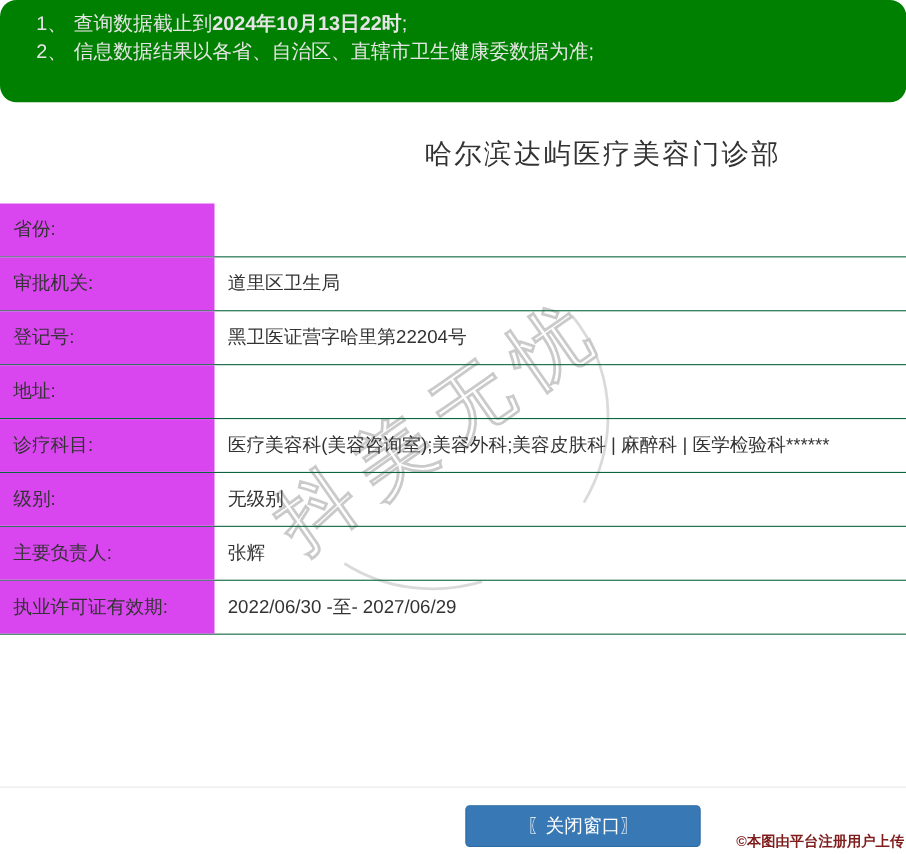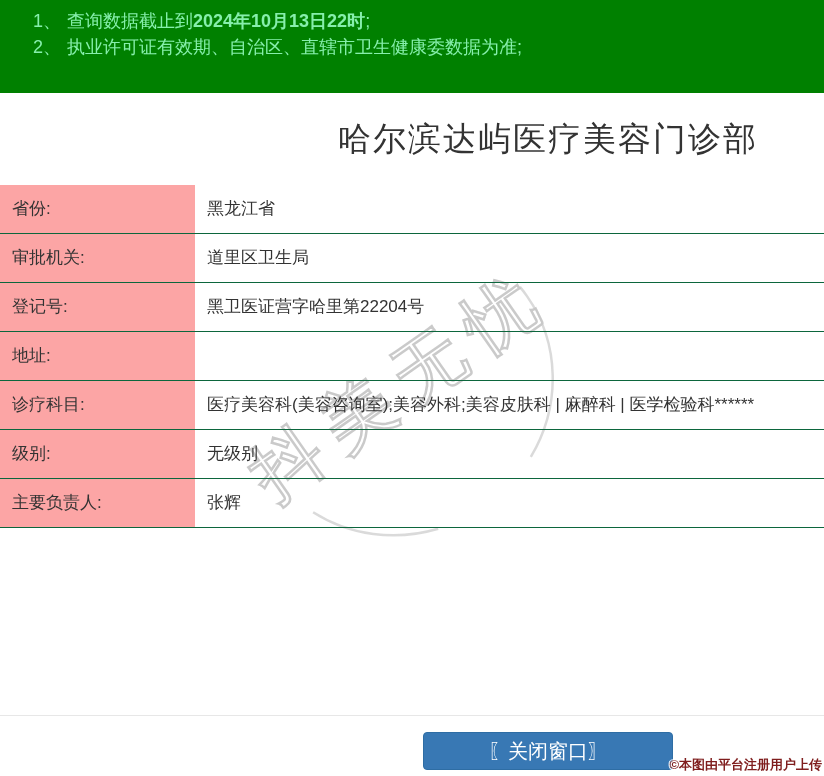--- a/index.html
+++ b/index.html
@@ -8,105 +8,105 @@
     background:#ffffff;
     font-family:"Liberation Sans","DejaVu Sans",sans-serif;
     color:#333333;
   }
   
   .banner{
     box-sizing:border-box;
     width:824px;height:93px;
     background:#008000;
     padding:8px 10px 0 33px;
-    color:#86efac;
+    color:#e5e5e5;
+    border-radius:15px;
   }
   .notice-line{
     font-size:18px;line-height:26px;white-space:nowrap;
   }
   .notice-num{margin-right:6px;}
   .notice-line b{font-weight:700;}
   
   .title-section{
     height:92px;
     display:flex;align-items:center;
   }
   .title-inner{
     margin-left:272px;width:552px;text-align:center;
   }
   .page-title{
-    margin:0;font-size:33px;font-weight:500;letter-spacing:2px;color:#333333;
+    margin:0;font-size:25px;font-weight:500;letter-spacing:2px;color:#333333;
     white-space:nowrap;
   }
   
   .table-wrap{position:relative;}
   .watermark-svg{
     position:absolute;left:0;top:0;width:824px;height:441px;
     z-index:0;pointer-events:none;
   }
   .info-table{position:relative;z-index:1;}
   .info-row{
     display:flex;height:48px;border-bottom:1px solid #0c663d;
     background:transparent;
   }
   .info-label{
-    box-sizing:border-box;width:195px;background:#fca5a5;
+    box-sizing:border-box;width:195px;background:#d946ef;
     padding-left:12px;line-height:48px;font-size:17px;color:#333333;
     white-space:nowrap;
   }
   .info-value{
     box-sizing:border-box;flex:1;padding-left:12px;line-height:48px;
     font-size:17px;color:#333333;white-space:nowrap;overflow:hidden;
   }
   
   .footer{
     position:absolute;left:0;bottom:0;width:824px;height:60px;
     border-top:1px solid #e7e7e7;background:#ffffff;
   }
   .close-btn{
-    position:absolute;left:423px;top:16px;width:250px;height:38px;
+    position:absolute;left:423px;top:16px;width:214px;height:38px;
     background:#3878b4;border:1px solid #2e6da4;border-radius:4px;
-    color:#ffffff;font-size:20px;line-height:36px;text-align:center;
+    color:#ffffff;font-size:17px;line-height:36px;text-align:center;
     cursor:pointer;box-sizing:border-box;
     font-family:"Liberation Sans","DejaVu Sans",sans-serif;
     padding:0;display:block;
   }
   .copyright{
     position:absolute;right:2px;bottom:2px;
     font-size:13px;font-weight:700;color:#7f1d1d;white-space:nowrap;
     text-shadow:-1px -1px 0 #fff,1px -1px 0 #fff,-1px 1px 0 #fff,1px 1px 0 #fff;
   }
 </style>
 </head>
 <body>
 
 <div class="banner">
   <div class="notice-line"><span class="notice-num">1、</span><span>查询数据截止到</span><b>2024年10月13日22时</b><span>;</span></div>
-  <div class="notice-line"><span class="notice-num">2、</span><span>执业许可证有效期、自治区、直辖市卫生健康委数据为准;</span><b></b><span></span></div>
+  <div class="notice-line"><span class="notice-num">2、</span><span>信息数据结果以各省、自治区、直辖市卫生健康委数据为准;</span><b></b><span></span></div>
 </div>
 
 <div class="title-section">
   <div class="title-inner">
     <h1 class="page-title">哈尔滨达屿医疗美容门诊部</h1>
   </div>
 </div>
 
 <div class="table-wrap">
 
   <svg class="watermark-svg" viewBox="0 0 824 441" xmlns="http://www.w3.org/2000/svg" aria-hidden="true">
     <g transform="rotate(-35 400 200)">
       <ellipse cx="400" cy="200" rx="155" ry="148" fill="none" stroke="#d4d4d4" stroke-width="2.5" stroke-dasharray="170 120 130 520" opacity="0.85"></ellipse>
       <text x="400" y="200" text-anchor="middle" dominant-baseline="central" font-size="70" letter-spacing="16" fill="#ffffff" stroke="#c8c8c8" stroke-width="2.5" opacity="0.95">抖美无忧</text>
     </g>
   </svg>
 
   <div class="info-table">
     <div class="info-row">
         <div class="info-label">省份:</div>
-        <div class="info-value">黑龙江省</div>
       </div>
     <div class="info-row">
         <div class="info-label">审批机关:</div>
         <div class="info-value">道里区卫生局</div>
       </div>
     <div class="info-row">
         <div class="info-label">登记号:</div>
         <div class="info-value">黑卫医证营字哈里第22204号</div>
       </div>
     <div class="info-row">
@@ -117,19 +117,23 @@
         <div class="info-value">医疗美容科(美容咨询室);美容外科;美容皮肤科 | 麻醉科 | 医学检验科******</div>
       </div>
     <div class="info-row">
         <div class="info-label">级别:</div>
         <div class="info-value">无级别</div>
       </div>
     <div class="info-row">
         <div class="info-label">主要负责人:</div>
         <div class="info-value">张辉</div>
       </div>
+    <div class="info-row">
+        <div class="info-label">执业许可证有效期:</div>
+        <div class="info-value">2022/06/30 -至- 2027/06/29</div>
+      </div>
   </div>
 </div>
 
 <div class="footer">
   <button class="close-btn">〖关闭窗口〗</button>
   <div class="copyright">©本图由平台注册用户上传</div>
 </div>
 
 </body></html>

